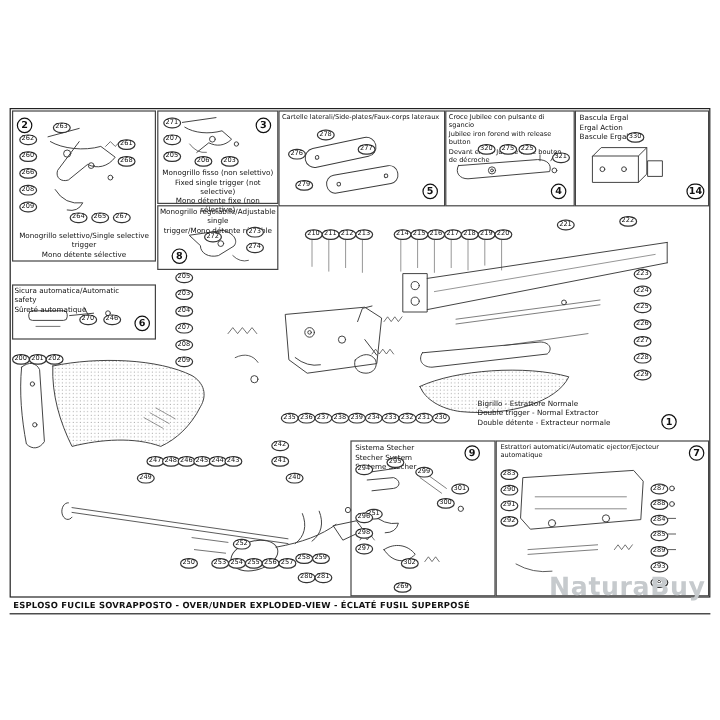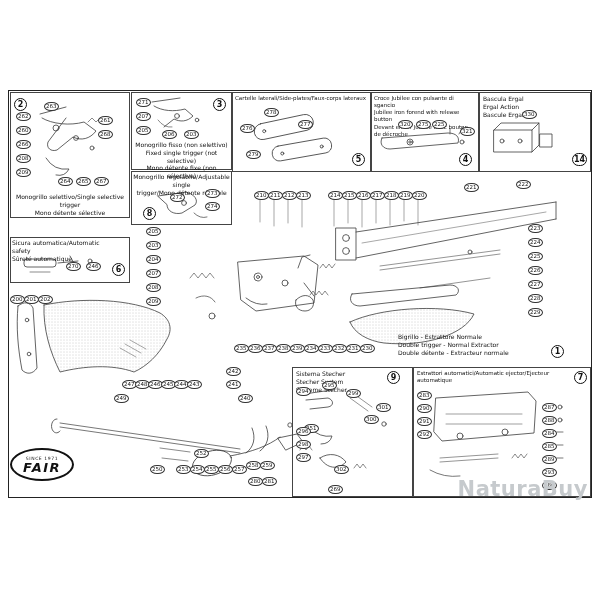--- a/index.html
+++ b/index.html
@@ -367,21 +367,20 @@
       <span class="callout" style="left: 417px; top: 430px;">292</span>
       <span class="callout" style="left: 542px; top: 403px;">287</span>
       <span class="callout" style="left: 542px; top: 416px;">288</span>
       <span class="callout" style="left: 542px; top: 429px;">284</span>
       <span class="callout" style="left: 542px; top: 442px;">285</span>
       <span class="callout" style="left: 542px; top: 455px;">289</span>
       <span class="callout" style="left: 542px; top: 468px;">293</span>
       <span class="callout" style="left: 542px; top: 481px;">286</span>
     </div>
 
-  <div class="logo">
-    <span class="tagline">SINCE 1971</span>
-    <span class="brand">FAIR</span>
+
+  <div class="footer-strip">
+    <span class="footer-text">ESPLOSO FUCILE SOVRAPPOSTO - OVER/UNDER EXPLODED-VIEW - ÉCLATÉ FUSIL SUPERPOSÉ</span>
   </div>
 
-
   <div class="watermark">NaturaBuy</div>
 
 </div>
 
 </body></html>

